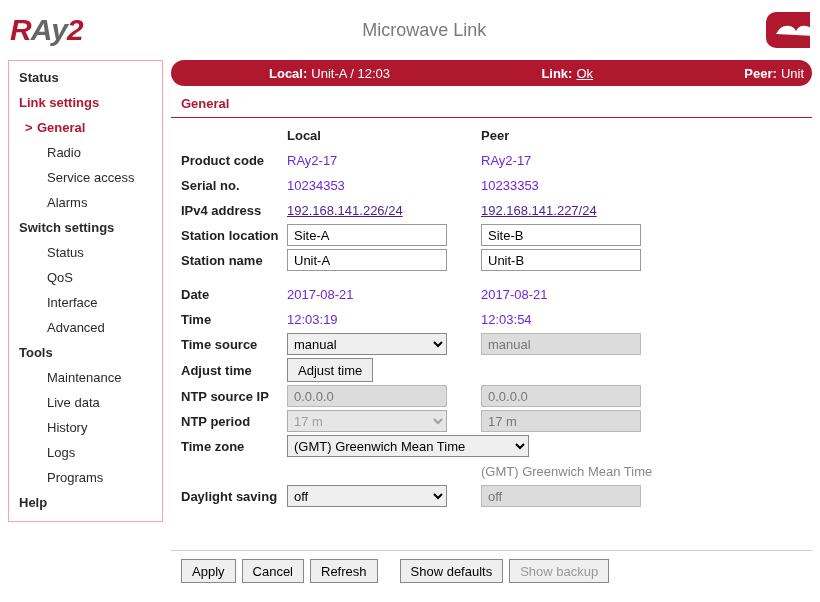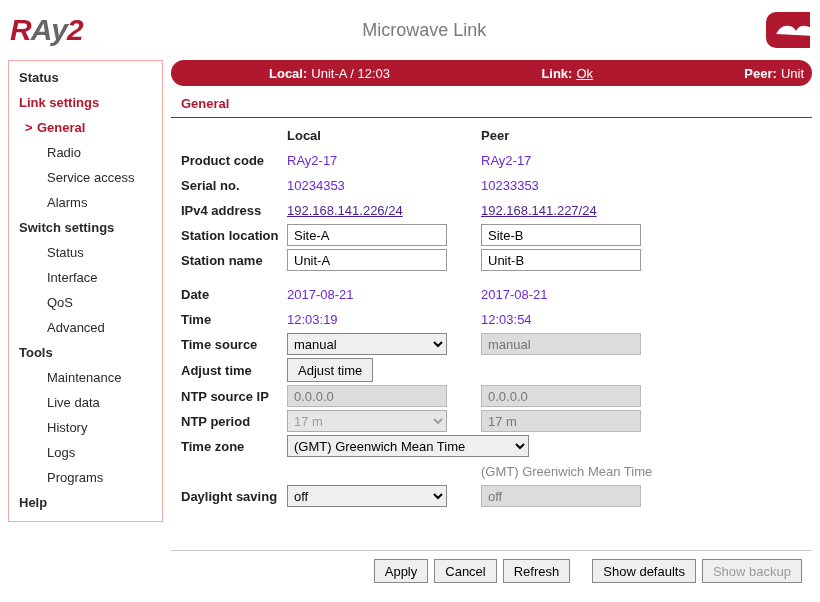--- a/index.html
+++ b/index.html
@@ -168,21 +168,21 @@
   .tz-peer {
     color: #888;
     padding-left: 0;
   }
 
   .btnbar {
     border-top: 1px solid #ccc;
     margin-top: 30px;
     padding: 8px 10px;
     display: flex;
-    justify-content: flex-end;
+    justify-content: flex-start;
     gap: 6px;
   }
 </style>
 </head>
 <body>
 
 <div class="header">
   <div class="logo">
     <span class="r">R</span><span class="ay">Ay</span><span class="two">2</span>
   </div>
@@ -198,22 +198,22 @@
 <div class="layout">
   <div class="sidebar">
     <div class="sb-head">Status</div>
     <div class="sb-head active">Link settings</div>
     <div class="sb-item active">General</div>
     <div class="sb-item">Radio</div>
     <div class="sb-item">Service access</div>
     <div class="sb-item">Alarms</div>
     <div class="sb-head">Switch settings</div>
     <div class="sb-item">Status</div>
+    <div class="sb-item">QoS</div>
     <div class="sb-item">Interface</div>
-    <div class="sb-item">QoS</div>
     <div class="sb-item">Advanced</div>
     <div class="sb-head">Tools</div>
     <div class="sb-item">Maintenance</div>
     <div class="sb-item">Live data</div>
     <div class="sb-item">History</div>
     <div class="sb-item">Logs</div>
     <div class="sb-item">Programs</div>
     <div class="sb-head">Help</div>
   </div>
 

